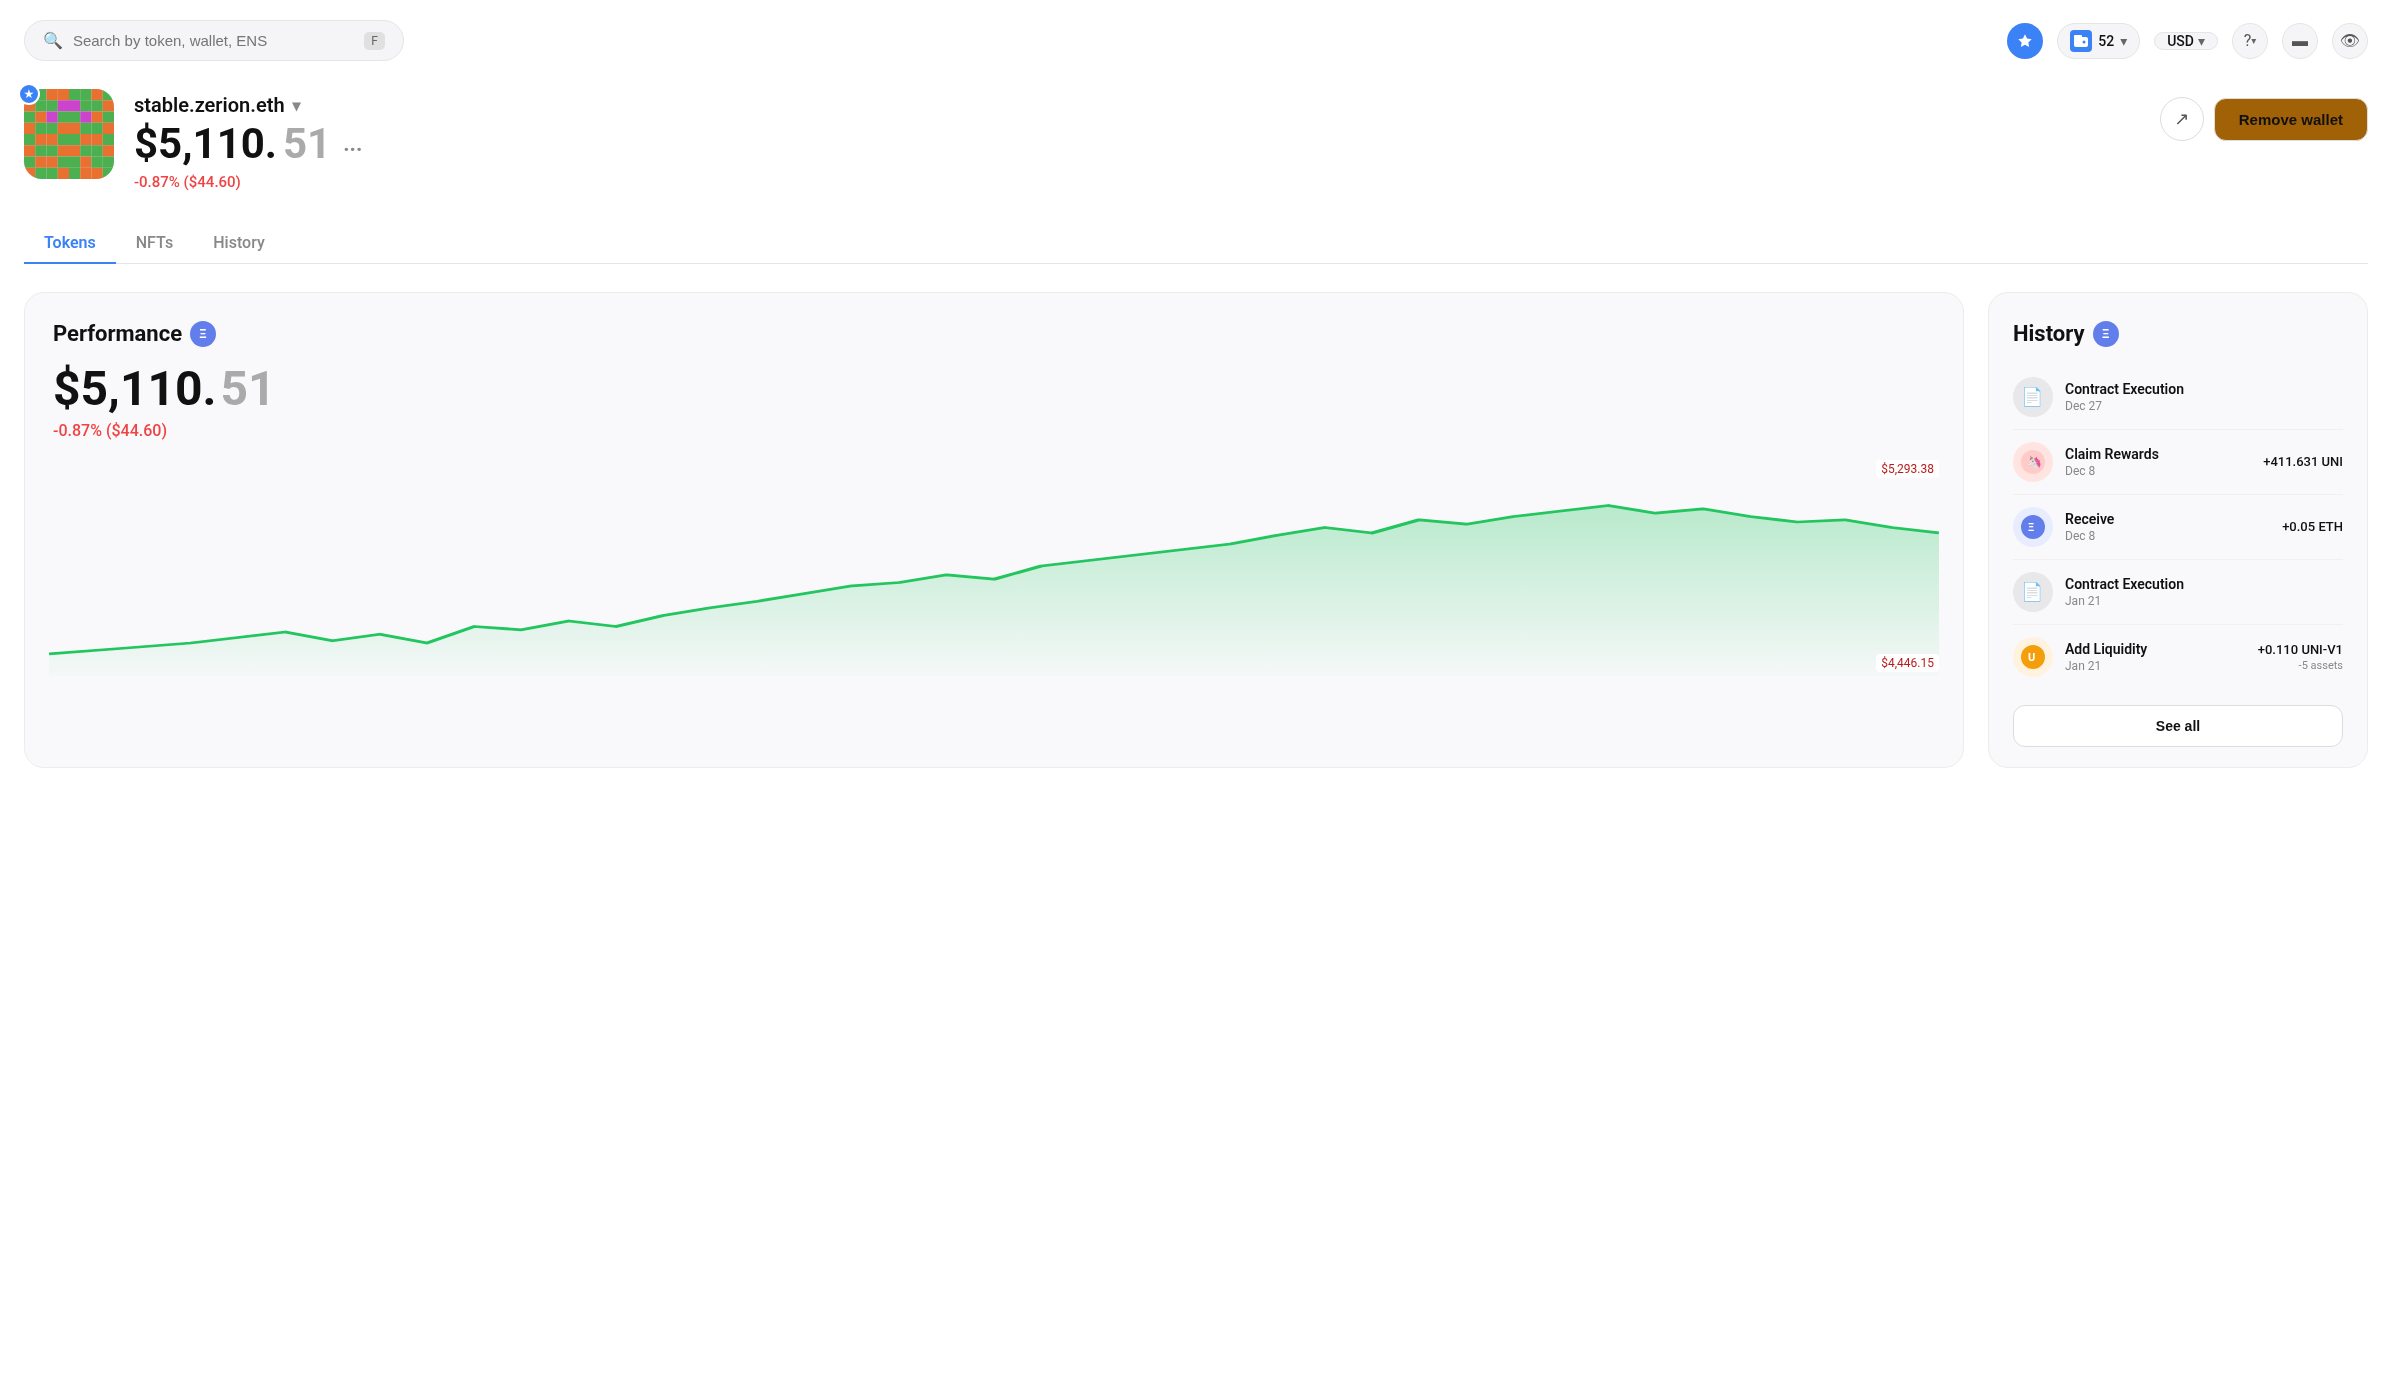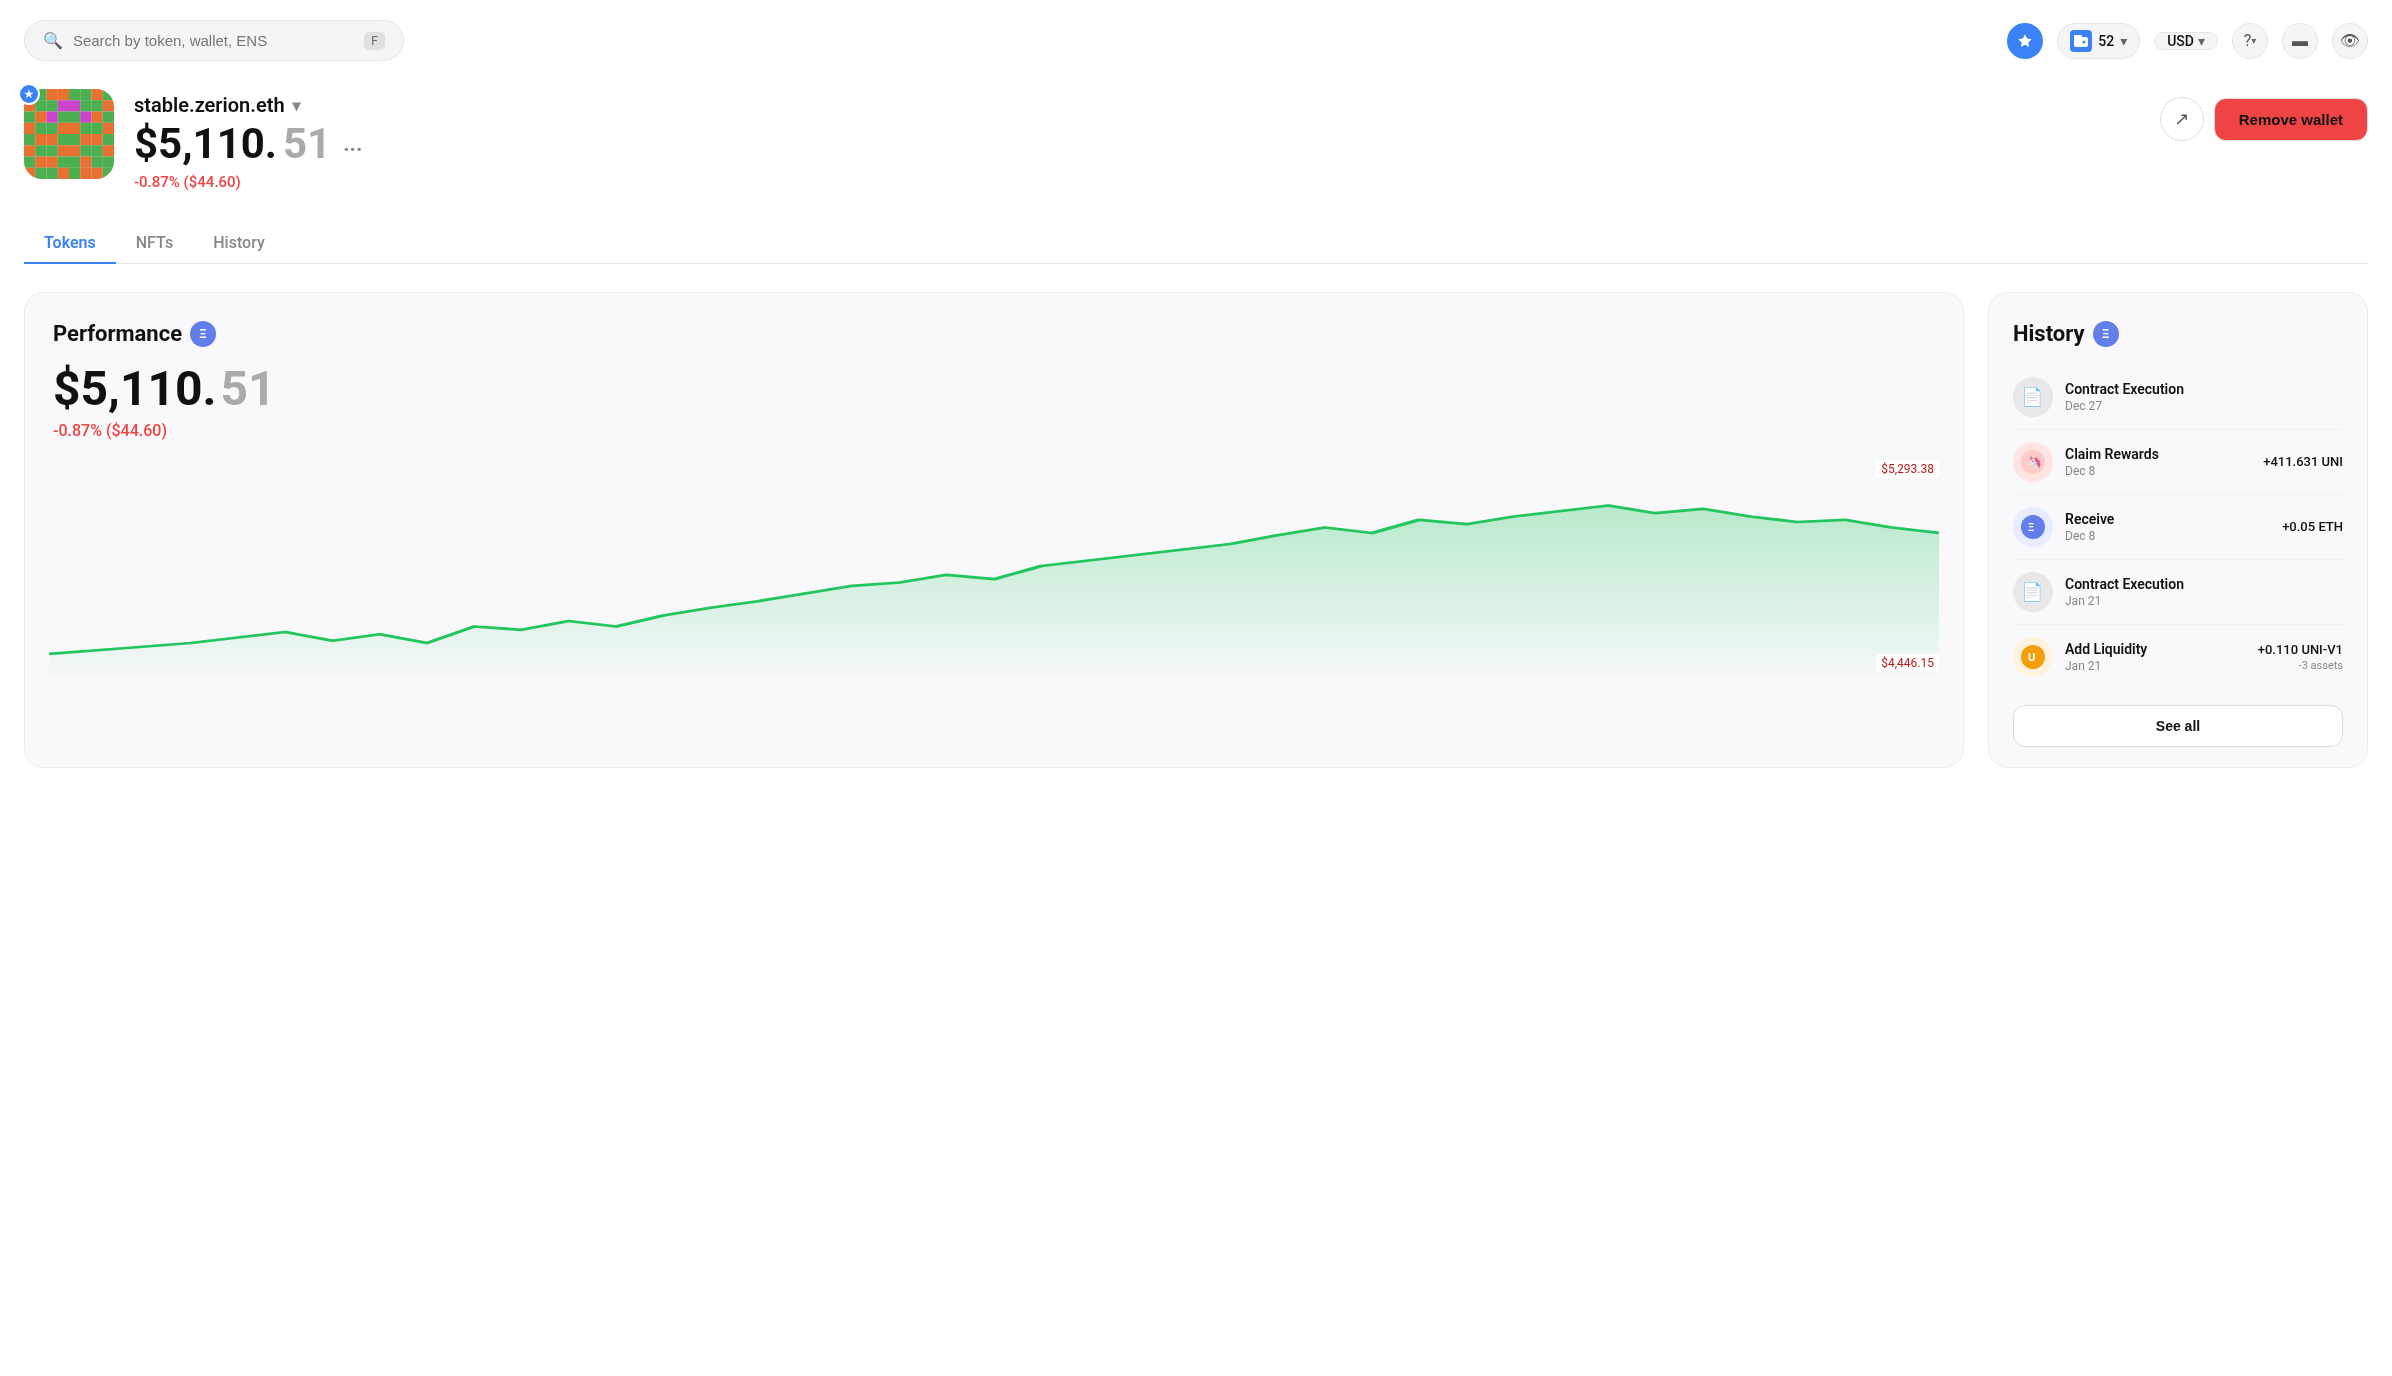--- a/index.html
+++ b/index.html
@@ -171,21 +171,21 @@
       background: #fff;
       display: flex; align-items: center; justify-content: center;
       cursor: pointer;
       font-size: 18px;
       color: #555;
     }
     .remove-wallet-btn {
       padding: 12px 24px;
       border-radius: 12px;
       border: 1.5px solid #ddd;
-      background: #ef4444;
+      background: #a16207;
       font-size: 15px;
       font-weight: 600;
       color: #111;
       cursor: pointer;
     }
 
     
     .tabs {
       display: flex;
       gap: 0;
@@ -604,20 +604,20 @@
           <circle cx="12" cy="12" r="12" fill="#f59e0b"></circle>
           <text x="7" y="16" font-size="11" fill="white" font-weight="bold">U</text>
         </svg>
       </div>
       <div class="hist-info">
         <div class="hist-title">Add Liquidity</div>
         <div class="hist-date">Jan 21</div>
       </div>
       <div style="text-align:right;">
         <div class="hist-amount">+0.110 UNI-V1</div>
-        <div class="hist-sub">-3 assets</div>
+        <div class="hist-sub">-5 assets</div>
       </div>
     </div>
 
     <button class="see-all-btn">See all</button>
   </div>
 
 </div>
 
 </body></html>

